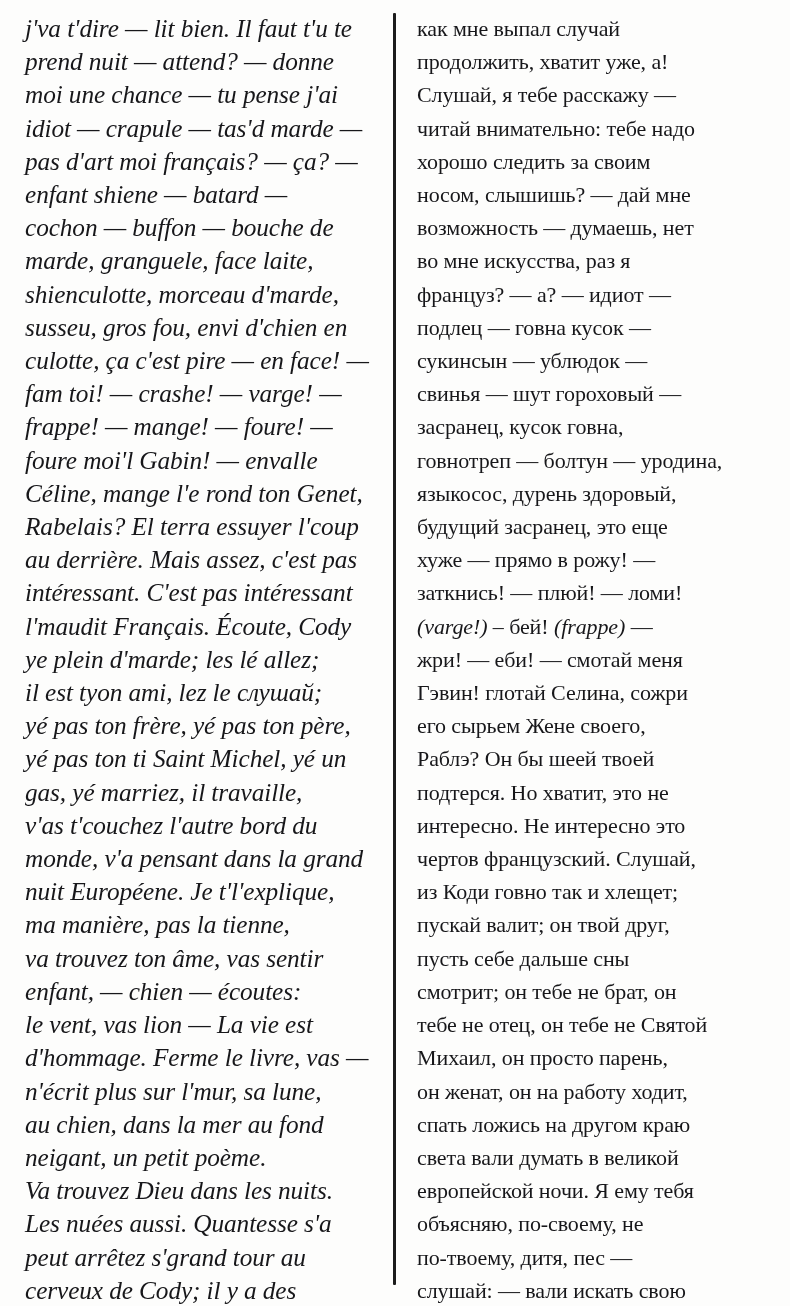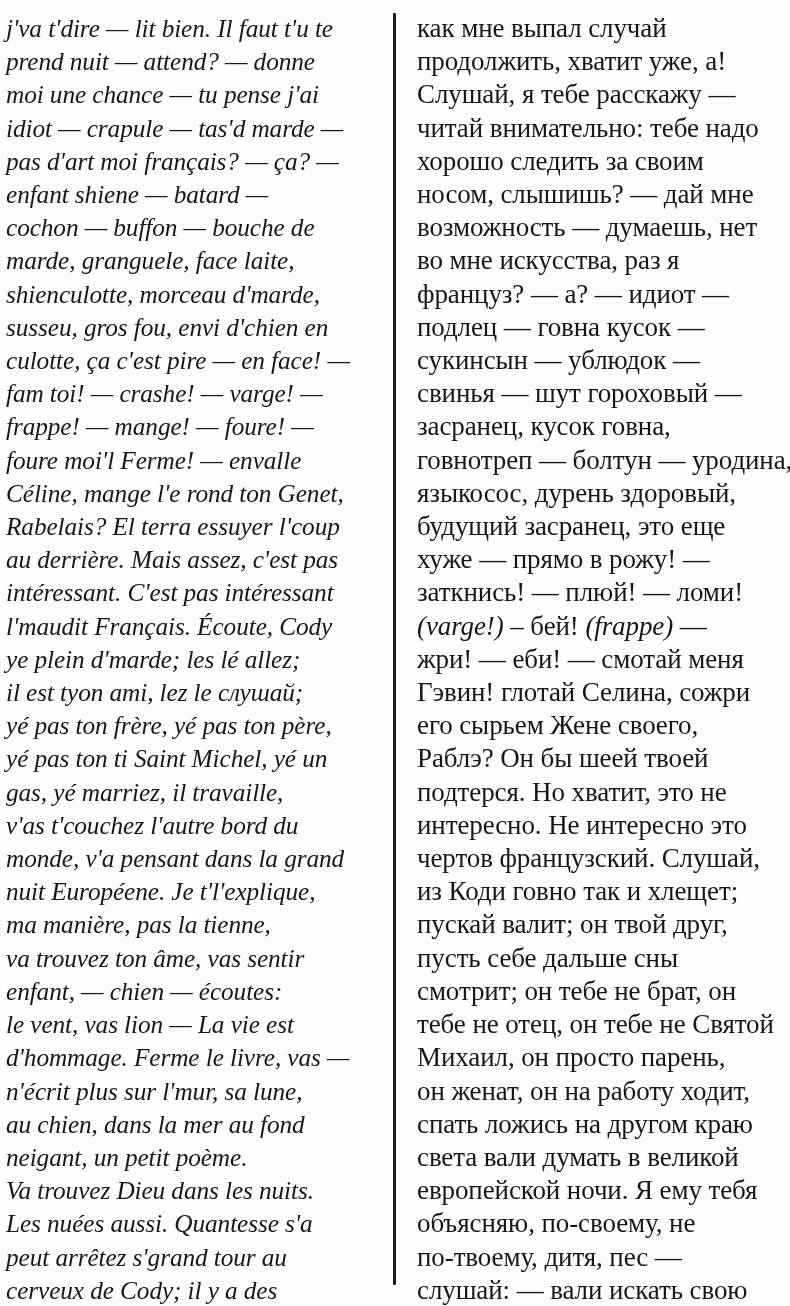--- a/index.html
+++ b/index.html
@@ -33,21 +33,21 @@
     border-radius: 1px;
   }
 
   .column {
     position: absolute;
     top: 12px;
     box-sizing: border-box;
   }
 
   .column-left {
-    left: 6px;
+    left: 25px;
     width: 366px;
   }
 
   .column-right {
     left: 417px;
     width: 362px;
   }
 
   .text-line {
     display: block;
@@ -61,21 +61,21 @@
   
   .column-left .text-line {
     font-style: italic;
     font-size: 25.3px;
     letter-spacing: -0.1px;
   }
 
   
   .column-right .text-line {
     font-style: normal;
-    font-size: 27px;
+    font-size: 22px;
     letter-spacing: -0.1px;
   }
 
   
   .column-right .text-line i {
   }
 </style>
 </head>
 <body>
 
@@ -90,21 +90,21 @@
       <span class="text-line">idiot — crapule — tas'd marde —</span>
       <span class="text-line">pas d'art moi français? — ça? —</span>
       <span class="text-line">enfant shiene — batard —</span>
       <span class="text-line">cochon — buffon — bouche de</span>
       <span class="text-line">marde, granguele, face laite,</span>
       <span class="text-line">shienculotte, morceau d'marde,</span>
       <span class="text-line">susseu, gros fou, envi d'chien en</span>
       <span class="text-line">culotte, ça c'est pire — en face! —</span>
       <span class="text-line">fam toi! — crashe! — varge! —</span>
       <span class="text-line">frappe! — mange! — foure! —</span>
-      <span class="text-line">foure moi'l Ferme! — envalle</span>
+      <span class="text-line">foure moi'l Gabin! — envalle</span>
       <span class="text-line">Céline, mange l'e rond ton Genet,</span>
       <span class="text-line">Rabelais? El terra essuyer l'coup</span>
       <span class="text-line">au derrière. Mais assez, c'est pas</span>
       <span class="text-line">intéressant. C'est pas intéressant</span>
       <span class="text-line">l'maudit Français. Écoute, Cody</span>
       <span class="text-line">ye plein d'marde; les lé allez;</span>
       <span class="text-line">il est tyon ami, lez le слушай;</span>
       <span class="text-line">yé pas ton frère, yé pas ton père,</span>
       <span class="text-line">yé pas ton ti Saint Michel, yé un</span>
       <span class="text-line">gas, yé marriez, il travaille,</span>

